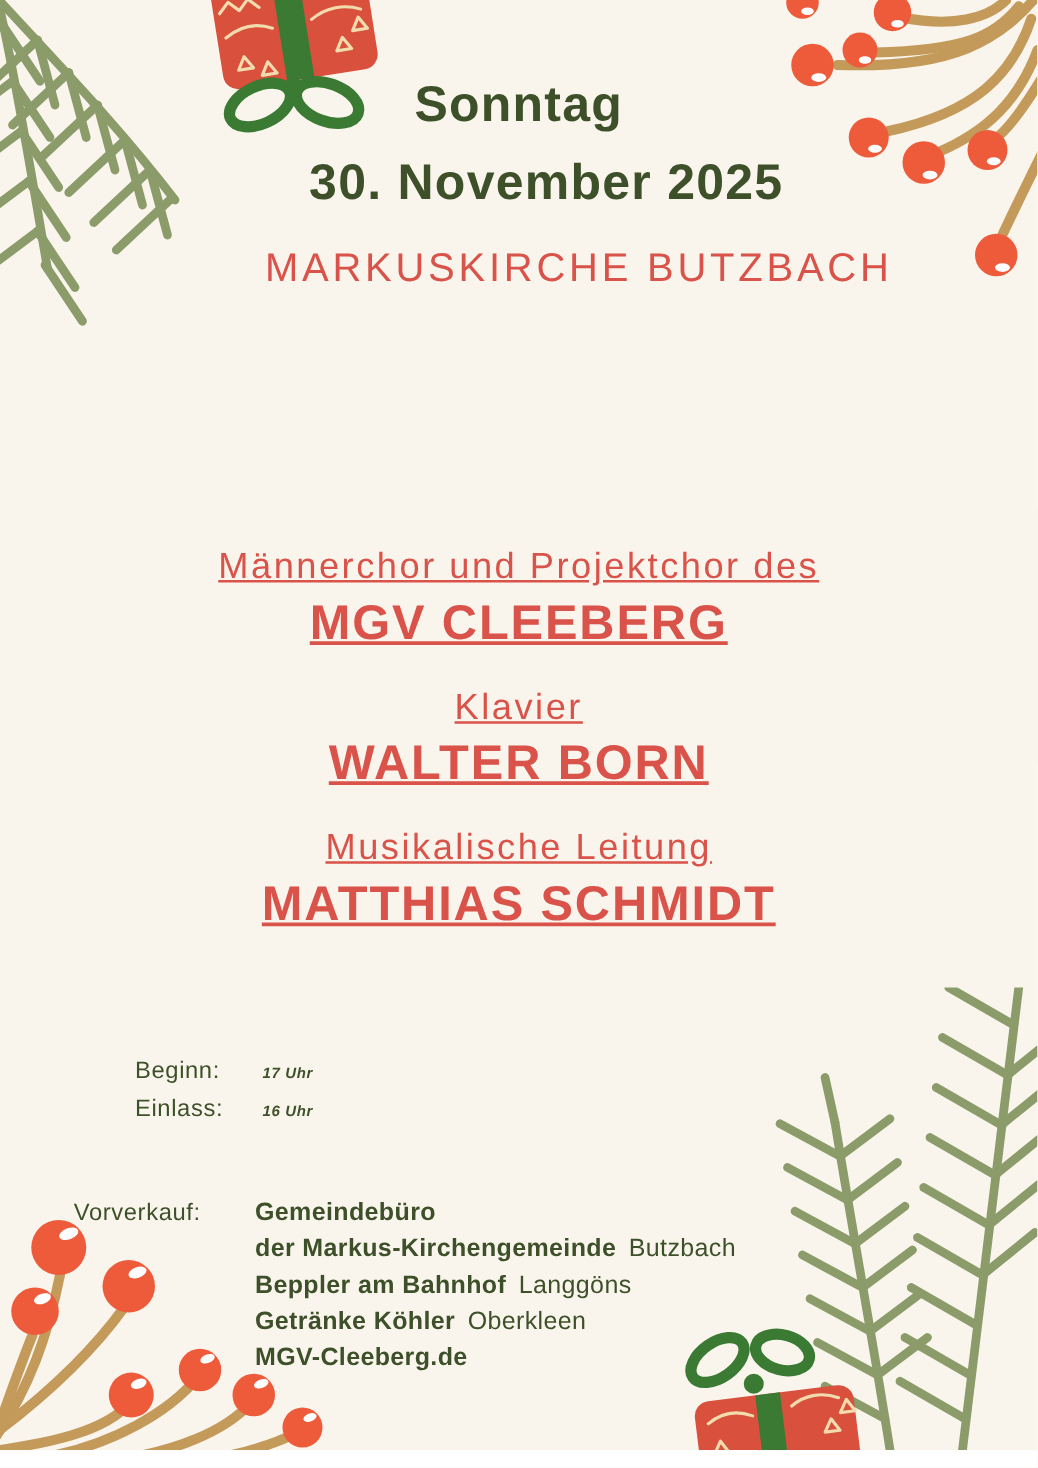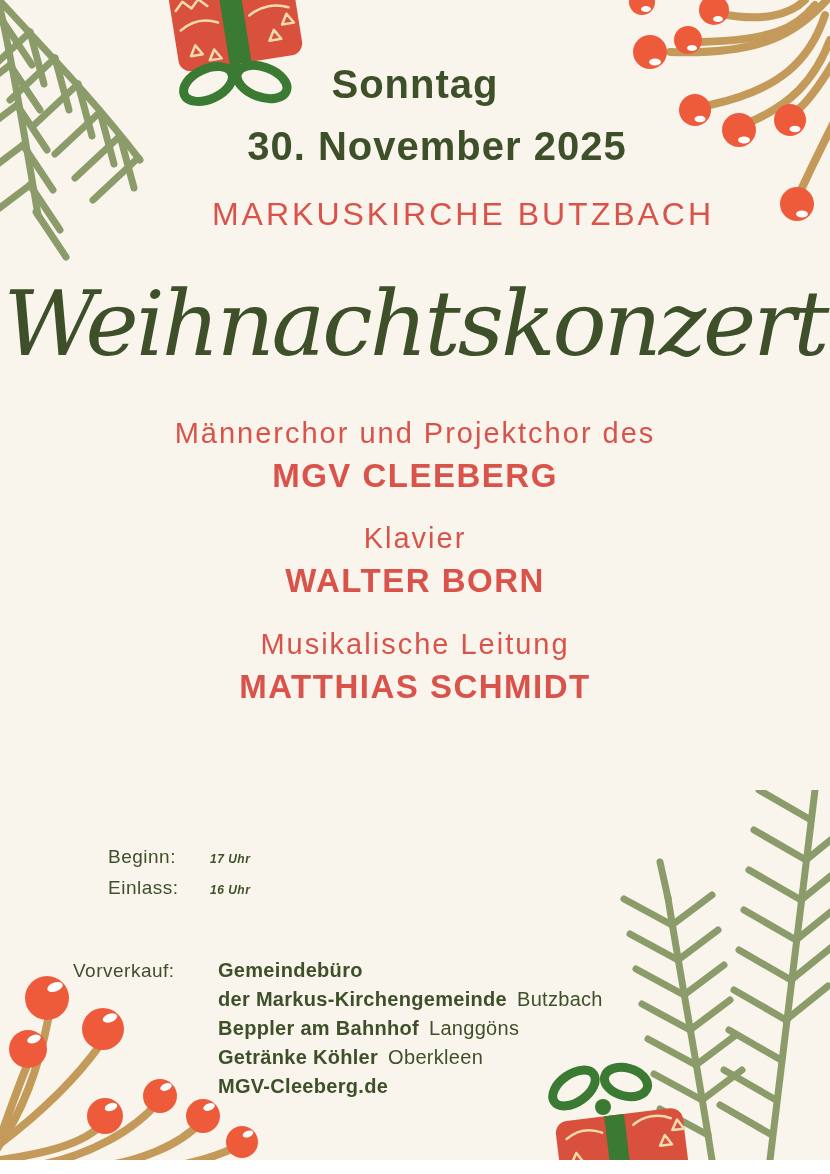--- a/index.html
+++ b/index.html
@@ -14,29 +14,29 @@
     font-family:"Liberation Sans", sans-serif;
   }
   .txt{position:absolute; width:100%; text-align:center; z-index:2;}
   .day{top:62px; font-size:40px; font-weight:700; letter-spacing:1px; color:var(--dark-green);}
   .date{top:124px; font-size:40px; font-weight:700; letter-spacing:1px; color:var(--dark-green);padding-left:22px;}
   .venue{top:196px; font-size:32px; font-weight:400; letter-spacing:3px; color:var(--red);padding-left:48px;}
   .title{
     top:256px; margin:0; font-family:"DejaVu Serif", serif; font-style:italic; font-weight:400;
     font-size:90px; letter-spacing:-3px; color:var(--dark-green); line-height:1.5;
   }
-  .performers{top:416px; color:var(--red);}
+  .performers{top:436px; color:var(--red);text-decoration:underline;}
   .performer{margin-bottom:26px;}
   .performer .role{font-size:29px; letter-spacing:2px; line-height:1.2;}
-  .performer .name{font-size:33px; font-weight:700; letter-spacing:1.5px; margin-top:5px; line-height:1.2;}
+  .performer .name{font-size:39px; font-weight:700; letter-spacing:1.5px; margin-top:5px; line-height:1.2;}
   .details{position:absolute; top:846px; left:108px; z-index:2; color:var(--dark-green); font-size:19px;}
   .details .row{display:flex; margin-bottom:9px; align-items:baseline;}
   .details .label{width:102px; letter-spacing:0.5px;}
   .details .value{font-weight:700; font-size:12px; letter-spacing:0.5px;font-style:italic;}
-  .presale{position:absolute; top:960px; left:73px; z-index:2; display:flex; color:var(--dark-green); font-size:19px;}
+  .presale{position:absolute; top:960px; left:59px; z-index:2; display:flex; color:var(--dark-green); font-size:19px;}
   .presale .label{width:145px; letter-spacing:0.5px;}
   .presale .line{margin-bottom:8px; font-size:20px; line-height:1.05; letter-spacing:0.3px;}
   .presale .bold{font-weight:700;}
   .presale .plain{margin-left:10px;}
   .deco{position:absolute; z-index:1;}
   .pine path, .pine line{stroke:var(--sage-green); stroke-width:7; stroke-linecap:round; fill:none;}
   .branch{stroke:var(--branch-tan); stroke-width:8; stroke-linecap:round; fill:none;}
   .berry{fill:var(--berry-orange);}
   .berry-shine{fill:#ffffff;}
   .gift-box{fill:var(--gift-red);}
@@ -186,21 +186,20 @@
       <path class="gift-pattern" d="M26 108 l8 -8 l8 8 l8 -8 l8 8 l8 -8"></path>
     </g>
     <ellipse class="bow-ring" cx="34" cy="26" rx="24" ry="14" transform="rotate(-35 34 26)"></ellipse>
     <ellipse class="bow-ring" cx="86" cy="20" rx="22" ry="14" transform="rotate(15 86 20)"></ellipse>
     <circle class="bow-knot" cx="63" cy="45" r="8"></circle>
   </svg>
 
   <div class="txt day">Sonntag</div>
   <div class="txt date">30. November 2025</div>
   <div class="txt venue">MARKUSKIRCHE BUTZBACH</div>
-  <h1 class="txt title">Weihnachtskonzert</h1>
 
   <section class="txt performers">
     <div class="performer">
       <div class="role">Männerchor und Projektchor des</div>
       <div class="name">MGV CLEEBERG</div>
     </div>
     <div class="performer">
       <div class="role">Klavier</div>
       <div class="name">WALTER BORN</div>
     </div>

